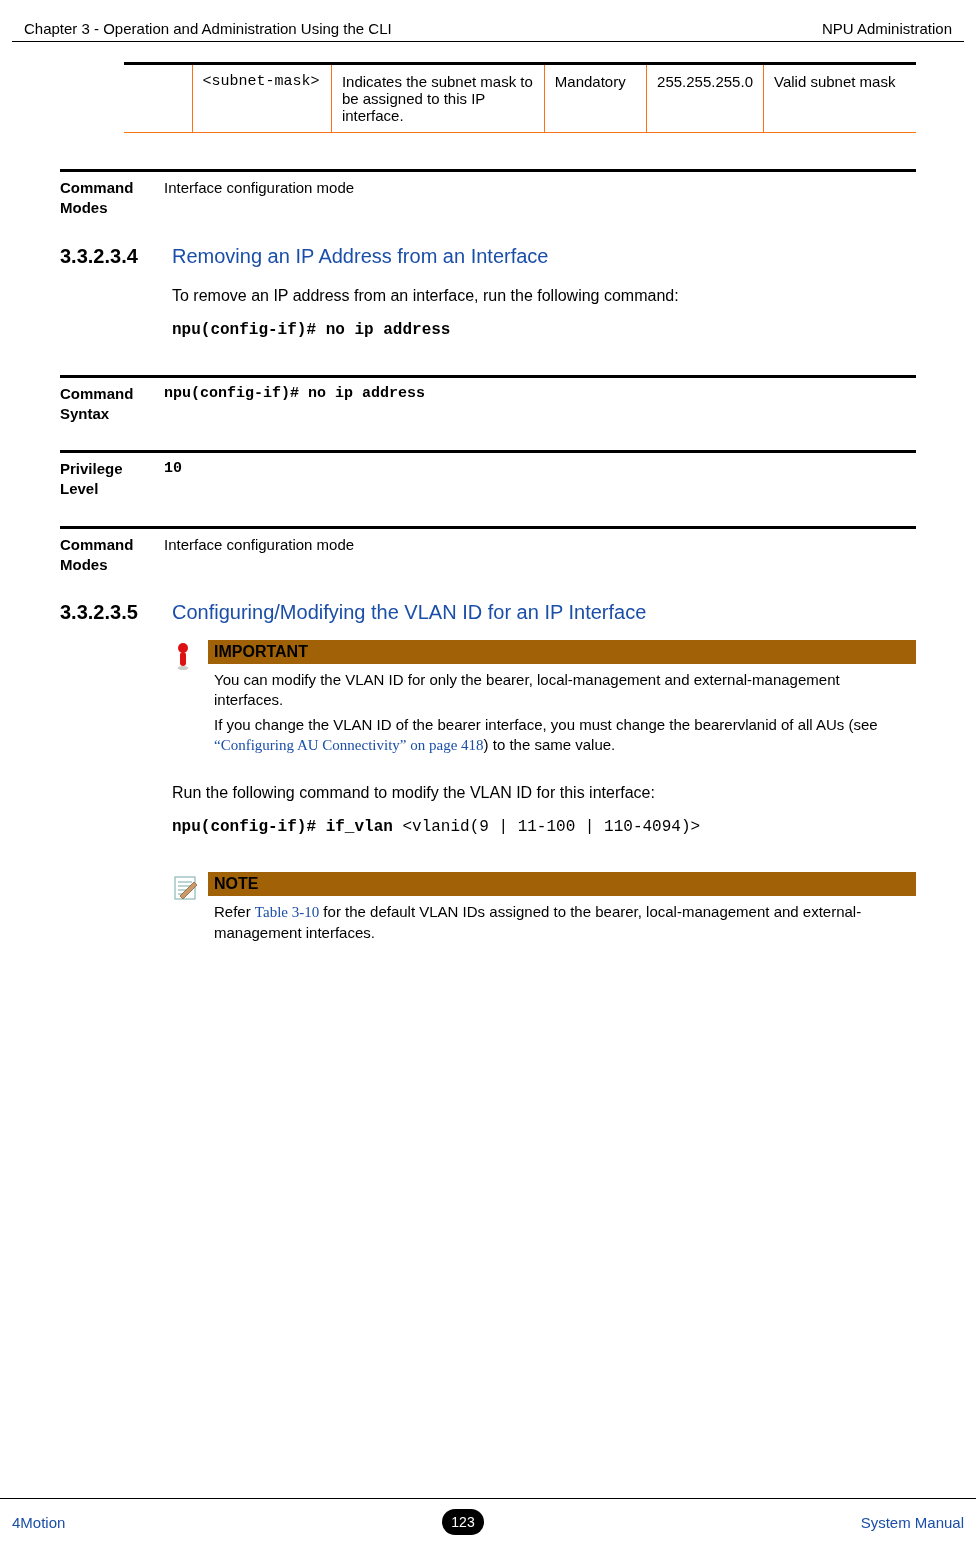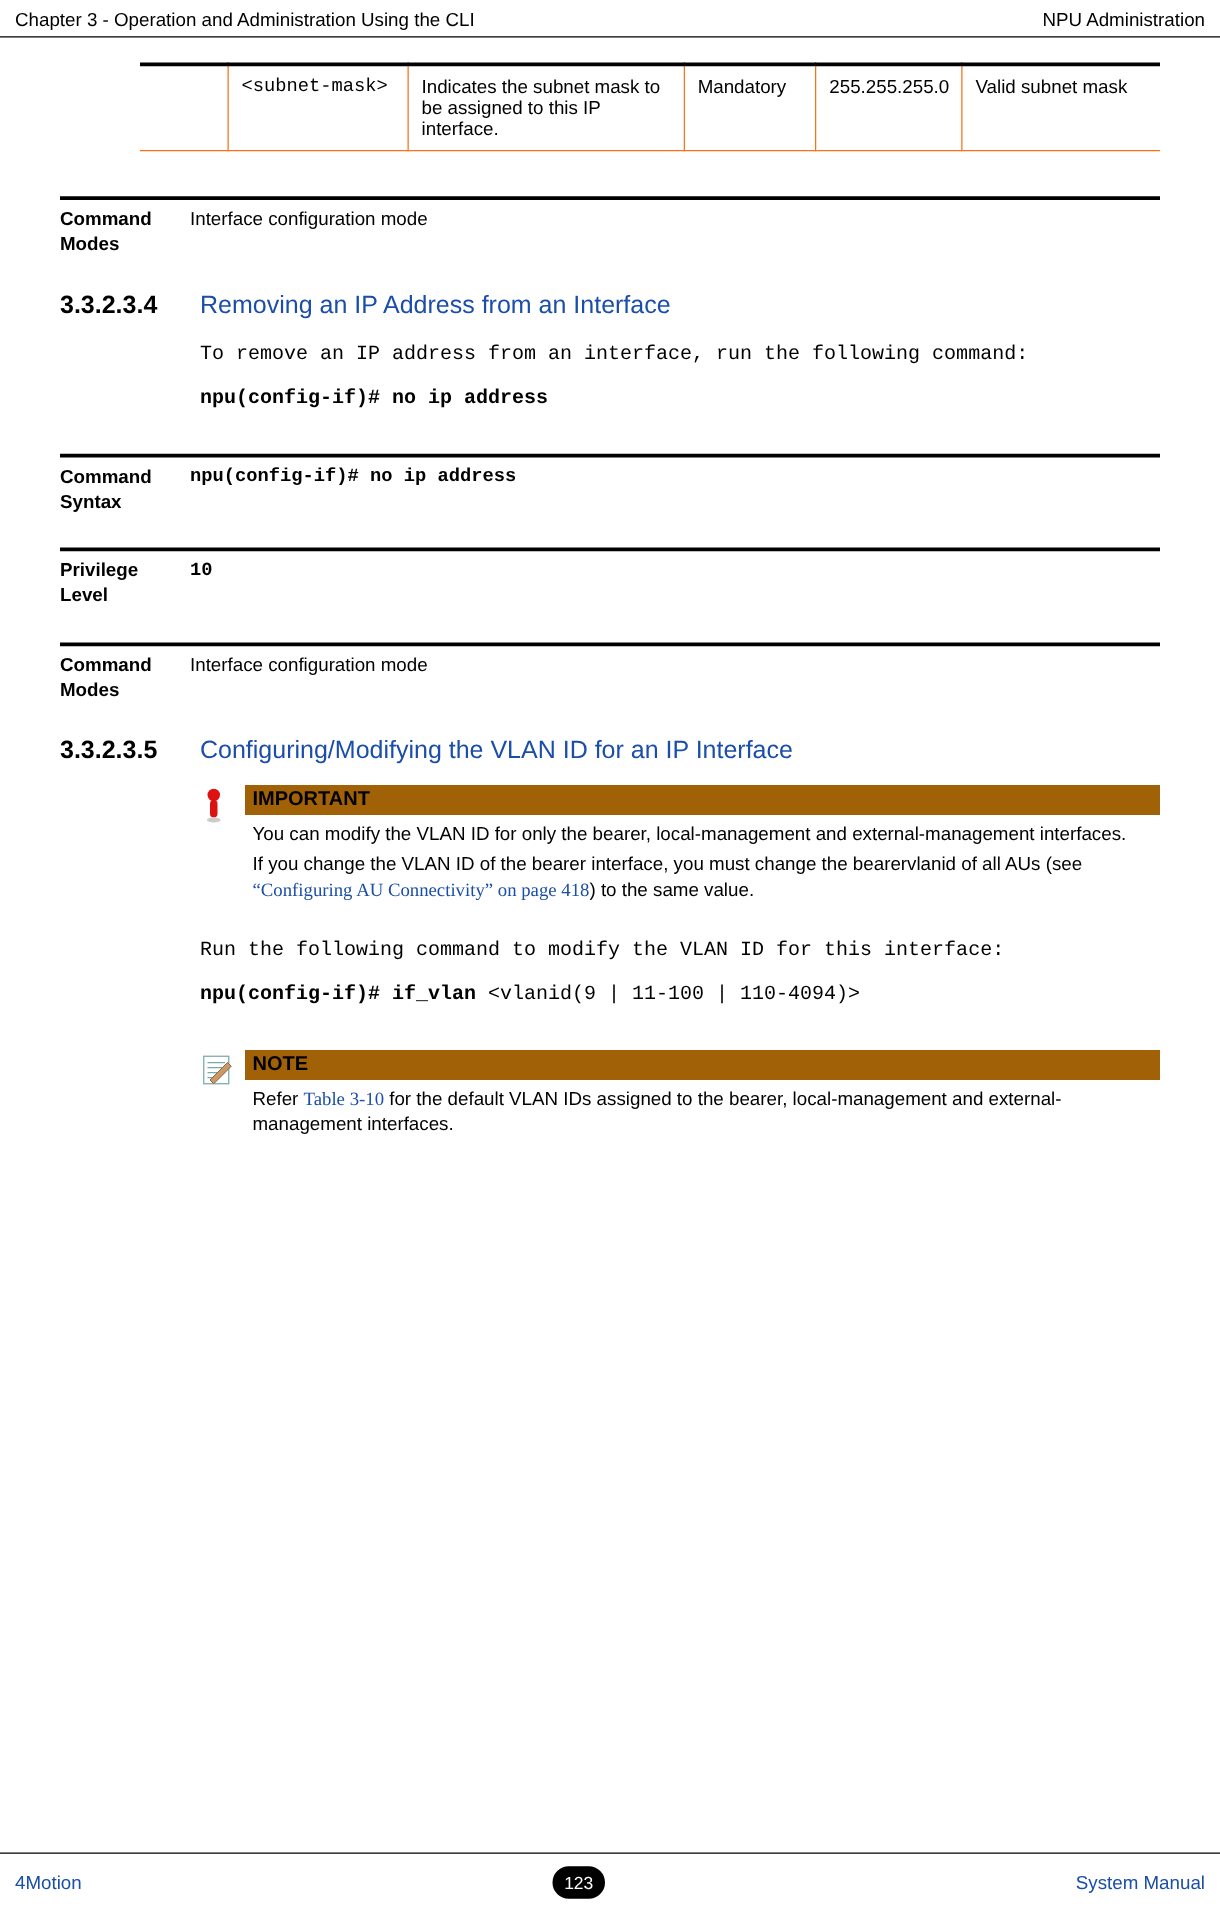--- a/index.html
+++ b/index.html
@@ -5,21 +5,21 @@
   * { margin: 0; padding: 0; box-sizing: border-box; }
   body {
     font-family: Arial, Helvetica, sans-serif;
     width: 976px;
     height: 1545px;
     background: #fff;
     color: #000;
     position: relative;
   }
   .page {
-    padding: 0;
+    padding: 12px;
   }
   .header {
     display: flex;
     justify-content: space-between;
     padding: 8px 12px 4px 12px;
     font-size: 15px;
     border-bottom: 1px solid #000;
   }
   .content-area {
     padding: 20px 48px 0 48px;
@@ -71,21 +71,21 @@
     color: #000000;
   }
   .section-title {
     font-size: 20px;
     font-weight: normal;
     color: #1a4ea8;
     flex: 1;
   }
   .body-text {
     margin-left: 112px;
-    font-family: Liberation Mono, monospace;
+    font-family: Liberation Sans, sans-serif;
     font-size: 16px;
     line-height: 1.45;
     margin-bottom: 14px;
   }
   .cmd-text {
     margin-left: 112px;
     font-family: "Courier New", monospace;
     font-weight: bold;
     font-size: 16px;
     margin-bottom: 36px;
@@ -113,21 +113,21 @@
   }
   .callout-text {
     font-size: 15px;
     line-height: 1.35;
     padding: 0 6px;
     margin-bottom: 4px;
   }
   .callout-text .link { color: #1a4ea8; font-family: Georgia, serif; }
   .footer {
     position: absolute;
-    bottom: 16px;
+    bottom: 0;
     left: 0;
     right: 0;
     border-top: 1px solid #000;
     padding: 10px 12px;
     display: flex;
     justify-content: space-between;
     align-items: center;
     font-size: 15px;
     color: #1a4ea8;
   }

